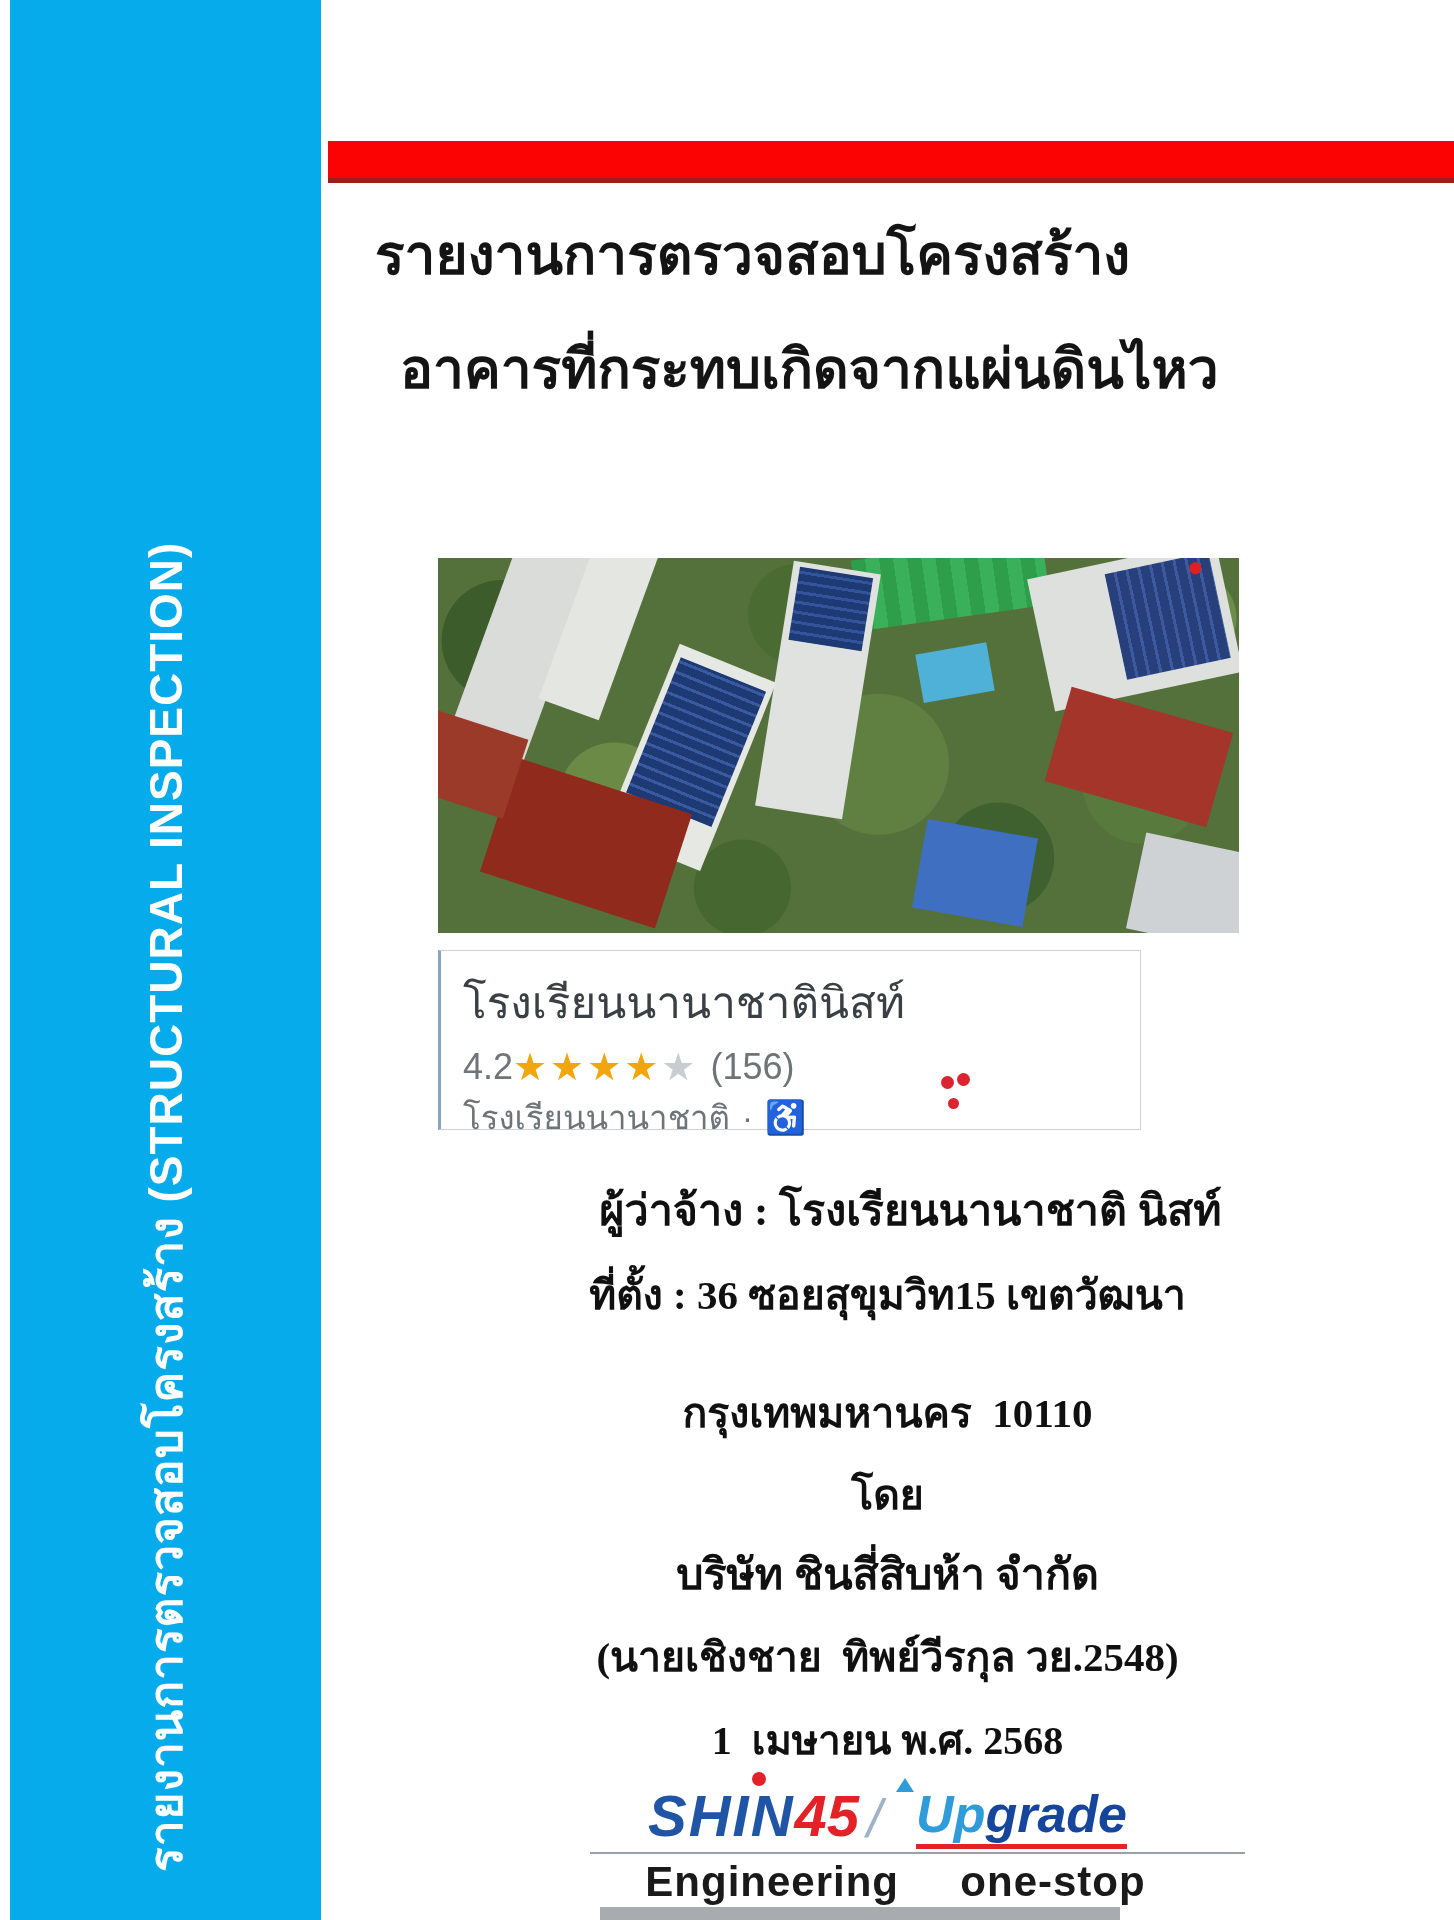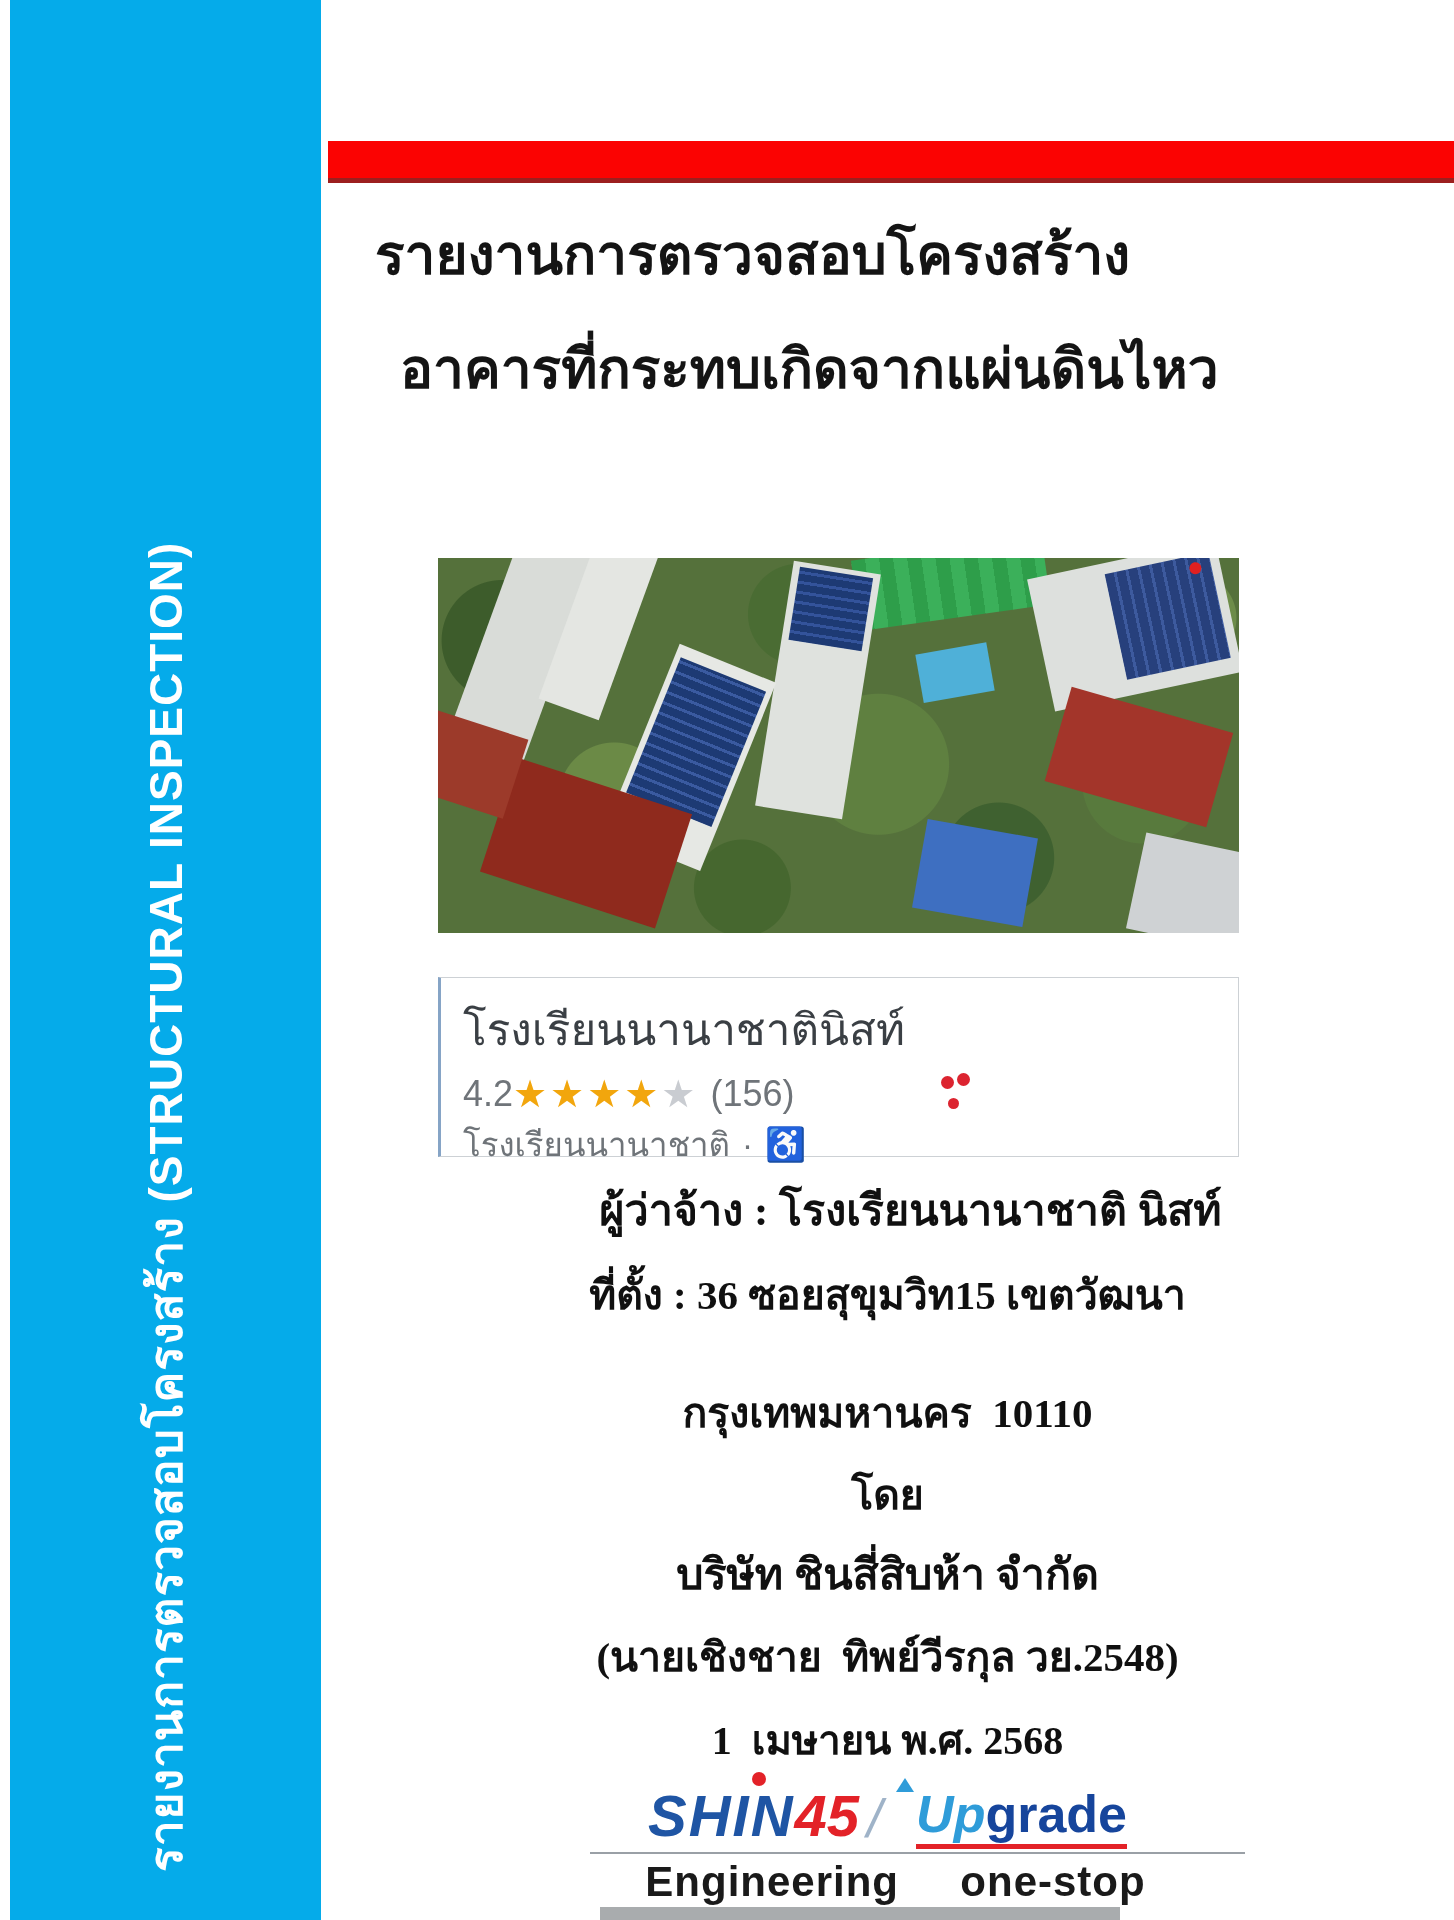--- a/index.html
+++ b/index.html
@@ -51,21 +51,21 @@
      background:repeating-linear-gradient(90deg,#27407c 0 9px,#3d5a9e 9px 12px);}
   .ph-pin{left:84%;top:13%;width:12px;height:12px;border-radius:50%;background:#e02020;}
   .ph-pool{left:60%;top:24%;width:9%;height:13%;transform:rotate(-10deg);background:#4FB0D8;}
   .ph-roof1{left:7%;top:60%;width:23%;height:32%;transform:rotate(18deg);background:#8F2A1D;}
   .ph-roof2{left:-2%;top:44%;width:12%;height:22%;transform:rotate(18deg);background:#9c3a2a;}
   .ph-roof3{left:77%;top:40%;width:21%;height:26%;transform:rotate(16deg);background:#A3352A;}
   .ph-tarp{left:60%;top:72%;width:14%;height:24%;transform:rotate(10deg);background:#3E6FC1;}
   .ph-house{left:87%;top:76%;width:14%;height:26%;transform:rotate(12deg);background:#cfd2d4;}
 
   
-  .card{position:absolute;left:438px;top:977px;width:801px;height:180px;background:#ffffff;
+  .card{position:absolute;left:438px;top:950px;width:703px;height:180px;background:#ffffff;
      border:1px solid #cdd1d5;border-left:3px solid #86A4C6;box-sizing:border-box;}
   .card-name{position:absolute;left:22px;top:16px;font-size:44px;font-weight:500;color:#3A3F44;}
   .card-rating{position:absolute;left:22px;top:94px;display:flex;align-items:center;}
   .rating-value{font-size:36px;color:#6F7479;}
   .stars-filled{font-size:38px;color:#F2A60D;letter-spacing:3px;}
   .stars-empty{font-size:38px;color:#C9CCD1;letter-spacing:3px;}
   .review-count{font-size:36px;color:#6F7479;margin-left:12px;}
   .card-category{position:absolute;left:22px;top:140px;display:flex;align-items:center;font-size:33px;color:#6F7479;}
   .cat-dot{margin:0 12px;}
   .wheelchair{color:#1A73E8;font-size:33px;}
@@ -88,21 +88,21 @@
 
   
   .logo-row{position:absolute;left:321px;top:1782px;width:1133px;display:flex;
      align-items:flex-end;justify-content:center;}
   .logo-shin{position:relative;font-style:italic;font-weight:900;font-size:58px;color:#1F55A4;letter-spacing:2px;}
   .logo-idot{position:absolute;left:104px;top:-10px;width:14px;height:14px;border-radius:50%;background:#E32228;}
   .logo-45{font-style:italic;font-weight:900;font-size:58px;color:#E32228;}
   .logo-slash{font-style:italic;font-weight:400;font-size:54px;color:#9FB3C8;margin:0 8px;}
   .logo-up{font-style:italic;font-weight:800;font-size:52px;color:#2F9CD9;}
   .logo-grade-wrap{border-bottom:5px solid #E32228;display:flex;}
-  .logo-grade{font-weight:800;font-size:52px;color:#16459C;}
+  .logo-grade{font-style:italic;font-weight:800;font-size:52px;color:#16459C;}
   .up-arrow{width:0;height:0;border-left:9px solid transparent;border-right:9px solid transparent;
      border-bottom:14px solid #2F9CD9;align-self:flex-start;margin:-4px 2px 0 6px;}
   .logo-rule{position:absolute;left:590px;top:1852px;width:655px;height:2px;background:#9AA0A6;}
   .tagline{position:absolute;left:329px;top:1858px;width:1133px;text-align:center;
      font-size:42px;font-weight:bold;color:#1A1A1A;letter-spacing:1px;word-spacing:18px;}
   .bottom-strip{position:absolute;left:600px;top:1907px;width:520px;height:13px;background:#A9ACAE;}
 </style>
 </head>
 <body>
 

